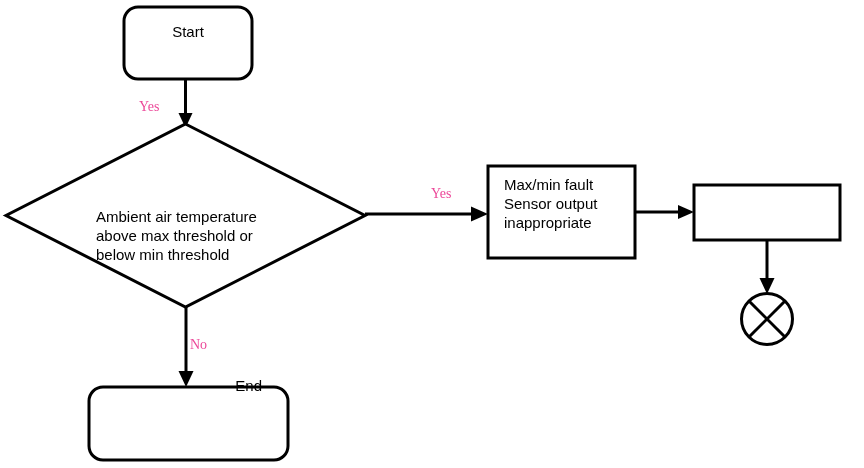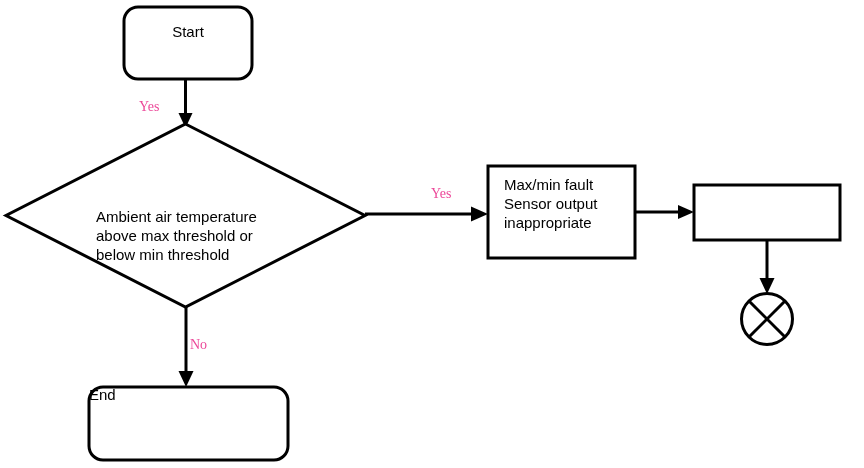--- a/index.html
+++ b/index.html
@@ -79,23 +79,23 @@
     text-align: left;
   }
   #processing-label {
     left: 706px;
     top: 198px;
     width: 130px;
     text-align: left;
   }
   #end-label {
     left: 89px;
-    top: 385px;
+    top: 376px;
     width: 173px;
-    text-align: left;
+    text-align: right;
   }
   #label-yes-start {
     left: 139px;
     top: 99px;
   }
   #label-yes-branch {
     left: 431px;
     top: 186px;
   }
   #label-no {

